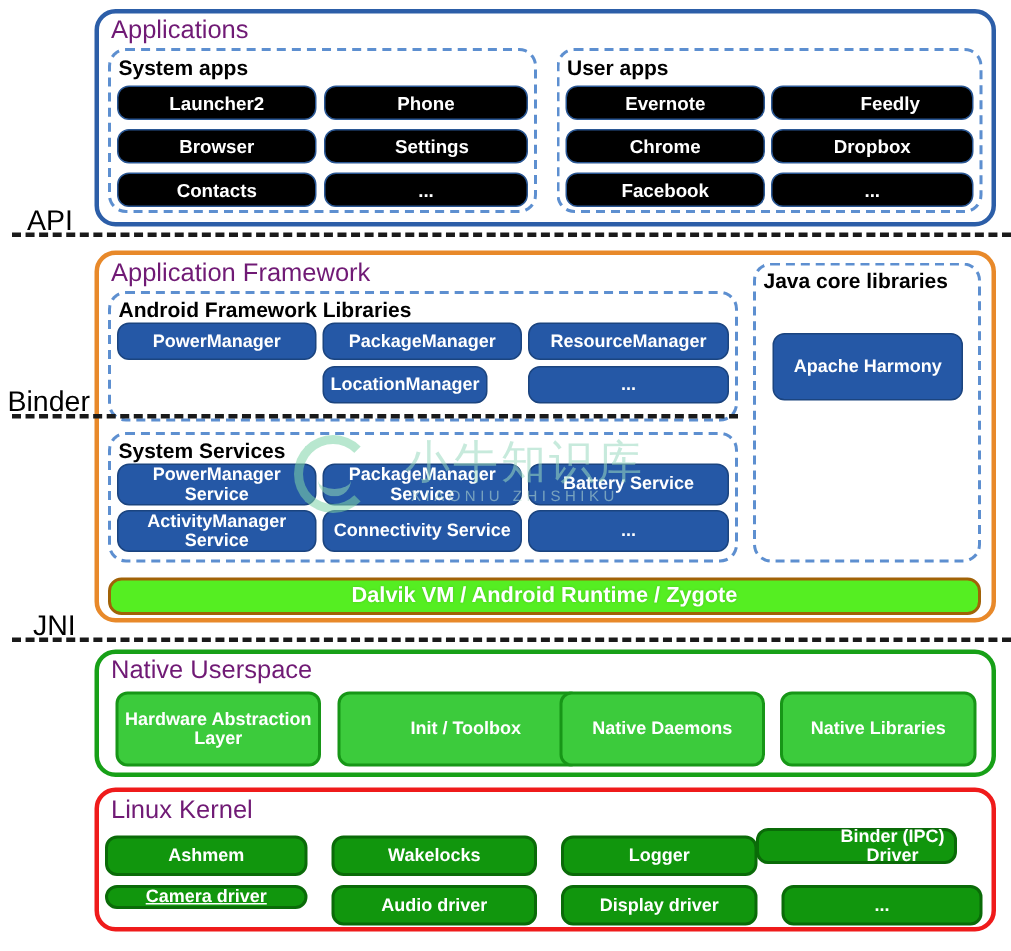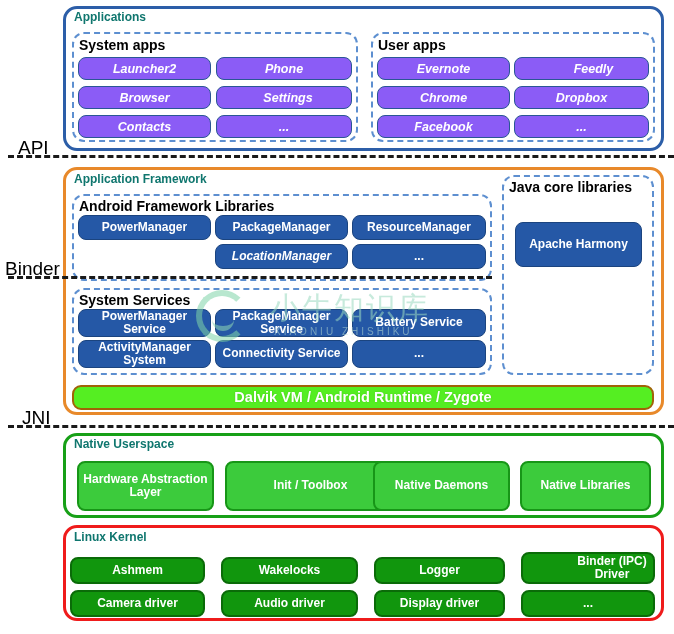--- a/index.html
+++ b/index.html
@@ -36,21 +36,21 @@
   
   .sep{position:absolute;height:0;border-top:3px dashed #1a1a1a;z-index:6;}
   .sep-label{
     position:absolute;z-index:7;color:#000;font-size:19px;
     font-family:"Liberation Sans", sans-serif;white-space:nowrap;
   }
 
   
   .layer{position:absolute;box-sizing:border-box;background:#fff;}
   .layer-title{
-    position:absolute;font-size:12px;font-weight:bold;color:#0f766e;
+    position:absolute;font-size:17px;font-weight:normal;color:#701a75;
     white-space:nowrap;z-index:3;
   }
   .layer-apps{border:3px solid #2c5ea8;border-radius:14px;}
   .layer-framework{border:3px solid #e8892a;border-radius:14px;}
   .layer-native{border:3px solid #17a017;border-radius:14px;}
   .layer-kernel{border:3px solid #ef1b1b;border-radius:14px;}
 
   
   .group{
     position:absolute;box-sizing:border-box;background:#fff;
@@ -61,21 +61,21 @@
     white-space:nowrap;z-index:3;
   }
 
   
   .chip{
     position:absolute;box-sizing:border-box;display:flex;
     align-items:center;justify-content:center;text-align:center;
     color:#ffffff;font-weight:bold;border-radius:8px;line-height:1.12;
     font-size:12.5px;z-index:4;
   }
-  .chip-app{background:#8b5cf6;border:1.5px solid #2a5794;font-style:italic;}
+  .chip-app{background:#000000;border:1.5px solid #2a5794;}
   .chip-fw{background:#2558a6;border:1.5px solid #1b447f;font-size:12px;}
   .chip-runtime{
     background:#55ee22;border:2px solid #a16207;border-radius:9px;
     font-size:14.5px;color:#fff;
     text-shadow:0 0 2px rgba(0,0,0,.15);
   }
   .chip-native{background:#3ccb3c;border:2px solid #179617;font-size:12px;}
   .chip-kernel{background:#11960d;border:2px solid #0a6b08;font-size:12px;}
 </style>
 </head>
@@ -111,33 +111,33 @@
 
   <div class="layer layer-framework" style="left:63px;top:167px;width:601px;height:248px;"></div>
   <div class="layer-title" style="left:74px;top:172px;">Application Framework</div>
 
   <div class="group" style="left:72px;top:194px;width:420px;height:87px;"></div>
   <div class="group-title" style="left:79px;top:198px;">Android Framework Libraries</div>
 
   <div class="chip chip-fw" style="left:78px;top:215px;width:133px;height:25px;">PowerManager</div>
   <div class="chip chip-fw" style="left:215px;top:215px;width:133px;height:25px;">PackageManager</div>
   <div class="chip chip-fw" style="left:352px;top:215px;width:134px;height:25px;">ResourceManager</div>
-  <div class="chip chip-fw" style="left:215px;top:244px;width:133px;height:25px;font-style:italic;">LocationManager</div>
+  <div class="chip chip-fw" style="left:215px;top:244px;width:110px;height:25px;">LocationManager</div>
   <div class="chip chip-fw" style="left:352px;top:244px;width:134px;height:25px;">...</div>
 
   <div class="sep" style="left:8px;top:276px;width:484px;"></div>
   <div class="sep-label" style="left:5px;top:258px;">Binder</div>
 
   <div class="group" style="left:72px;top:288px;width:420px;height:87px;"></div>
   <div class="group-title" style="left:79px;top:292px;">System Services</div>
 
   <div class="chip chip-fw" style="left:78px;top:309px;width:133px;height:28px;">PowerManager Service</div>
   <div class="chip chip-fw" style="left:215px;top:309px;width:133px;height:28px;">PackageManager Service</div>
   <div class="chip chip-fw" style="left:352px;top:309px;width:134px;height:28px;">Battery Service</div>
-  <div class="chip chip-fw" style="left:78px;top:340px;width:133px;height:28px;">ActivityManager System</div>
+  <div class="chip chip-fw" style="left:78px;top:340px;width:133px;height:28px;">ActivityManager Service</div>
   <div class="chip chip-fw" style="left:215px;top:340px;width:133px;height:28px;">Connectivity Service</div>
   <div class="chip chip-fw" style="left:352px;top:340px;width:134px;height:28px;">...</div>
 
   <div class="group" style="left:502px;top:175px;width:152px;height:200px;"></div>
   <div class="group-title" style="left:509px;top:179px;">Java core libraries</div>
   <div class="chip chip-fw" style="left:515px;top:222px;width:127px;height:45px;">Apache Harmony</div>
 
   <div class="chip chip-runtime" style="left:72px;top:385px;width:582px;height:25px;">Dalvik VM / Android Runtime / Zygote</div>
 
   <div class="sep" style="left:8px;top:425px;width:666px;"></div>
@@ -150,22 +150,22 @@
   <div class="chip chip-native" style="left:225px;top:461px;width:163px;height:50px;padding-left:8px;">Init / Toolbox</div>
   <div class="chip chip-native" style="left:373px;top:461px;width:137px;height:50px;">Native Daemons</div>
   <div class="chip chip-native" style="left:520px;top:461px;width:131px;height:50px;text-align:center;">Native Libraries</div>
 
   <div class="layer layer-kernel" style="left:63px;top:525px;width:601px;height:96px;"></div>
   <div class="layer-title" style="left:74px;top:530px;">Linux Kernel</div>
 
   <div class="chip chip-kernel" style="left:70px;top:557px;width:135px;height:27px;">Ashmem</div>
   <div class="chip chip-kernel" style="left:221px;top:557px;width:137px;height:27px;">Wakelocks</div>
   <div class="chip chip-kernel" style="left:374px;top:557px;width:131px;height:27px;">Logger</div>
-  <div class="chip chip-kernel" style="left:521px;top:552px;width:134px;height:32px;padding-left:48px;">Binder (IPC) Driver</div>
-  <div class="chip chip-kernel" style="left:70px;top:590px;width:135px;height:27px;">Camera driver</div>
+  <div class="chip chip-kernel" style="left:504px;top:552px;width:134px;height:24px;padding-left:48px;">Binder (IPC) Driver</div>
+  <div class="chip chip-kernel" style="left:70px;top:590px;width:135px;height:16px;text-decoration:underline;">Camera driver</div>
   <div class="chip chip-kernel" style="left:221px;top:590px;width:137px;height:27px;">Audio driver</div>
   <div class="chip chip-kernel" style="left:374px;top:590px;width:131px;height:27px;">Display driver</div>
   <div class="chip chip-kernel" style="left:521px;top:590px;width:134px;height:27px;">...</div>
 
   <div class="watermark">
     <div class="wm-logo"></div>
     <div class="wm-text">小牛知识库</div>
     <div class="wm-sub">XIAONIU ZHISHIKU</div>
   </div>
 

